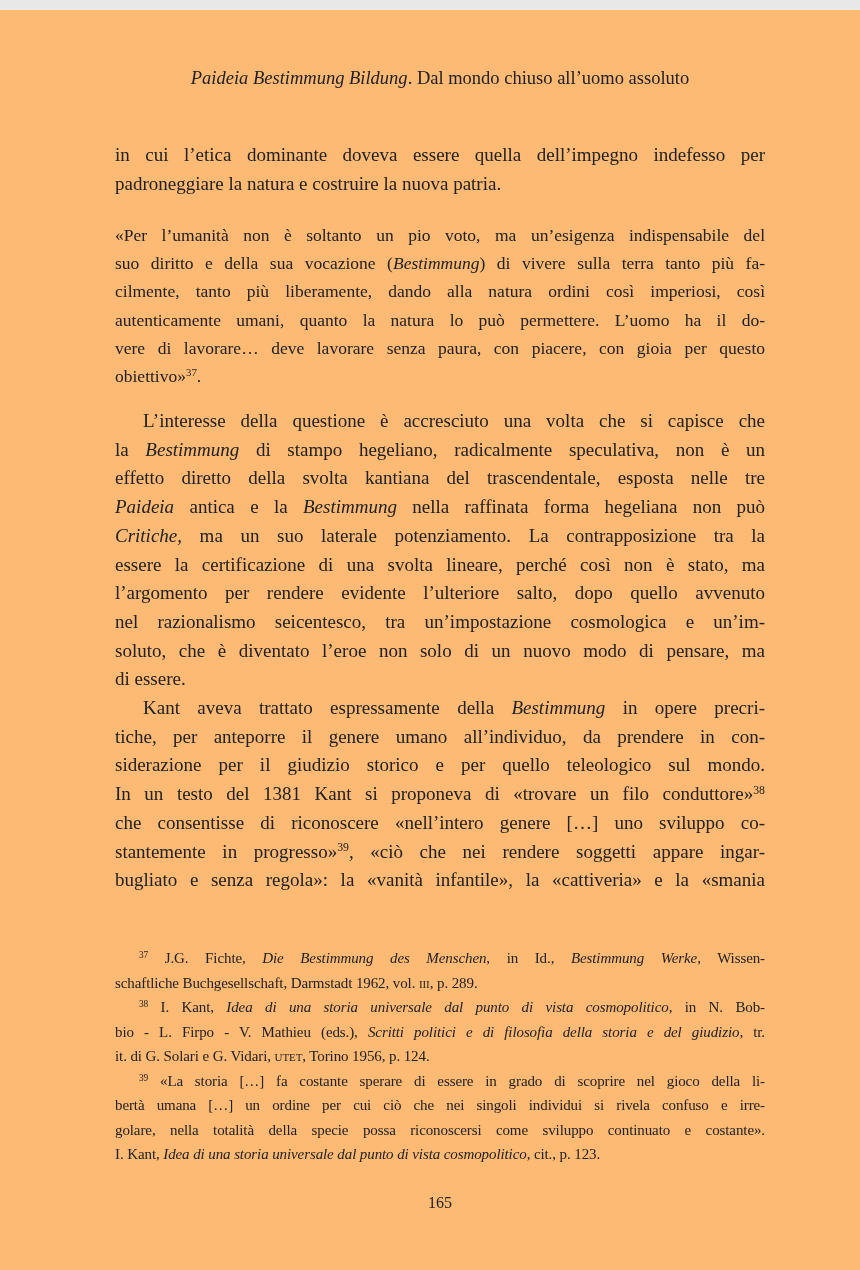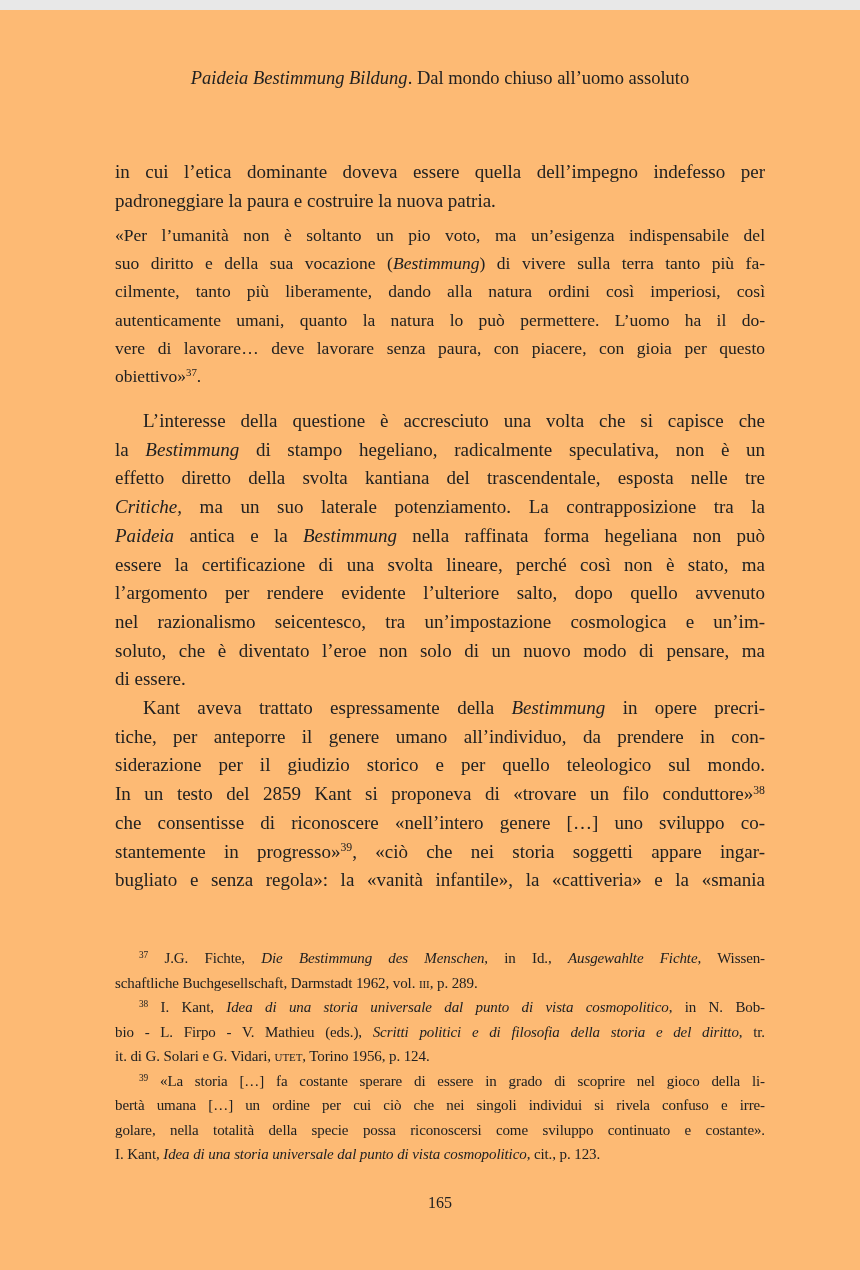--- a/index.html
+++ b/index.html
@@ -33,85 +33,85 @@
     text-align: justify;
     text-align-last: justify;
     text-justify: inter-word;
   }
   .line.last { text-align-last: left; }
   .line.indent { text-indent: 28px; }
   .body-text { font-size: 19px; line-height: 28.7px; }
   .quote-text { font-size: 17.5px; line-height: 28.2px; }
   .footnote-text { font-size: 15px; line-height: 24.5px; letter-spacing: -0.1px; }
   .footnote-text .line.indent { text-indent: 24px; }
-  #block-opening { top: 148px; }
+  #block-opening { top: 131px; }
   #block-quote   { top: 211px; }
   #block-main    { top: 397px; }
   #footnotes     { top: 936px; }
   .page-number {
     top: 1184px;
     text-align: center;
     font-size: 16px;
   }
 </style>
 </head>
 <body>
 
 <div class="page">
 
   <div class="abs running-head">
     <span class="it">Paideia Bestimmung Bildung</span><span>. Dal mondo chiuso all’uomo assoluto</span>
   </div>
 
   <div id="block-opening" class="abs body-text">
       <div class="line"><span>in cui l’etica dominante doveva essere quella dell’impegno indefesso per</span></div>
-      <div class="line last"><span>padroneggiare la paura e costruire la nuova patria.</span></div>
+      <div class="line last"><span>padroneggiare la natura e costruire la nuova patria.</span></div>
     </div>
 
   <div id="block-quote" class="abs quote-text">
       <div class="line"><span>«Per l’umanità non è soltanto un pio voto, ma un’esigenza indispensabile del</span></div>
       <div class="line"><span>suo diritto e della sua vocazione (</span><span class="it">Bestimmung</span><span>) di vivere sulla terra tanto più fa-</span></div>
       <div class="line"><span>cilmente, tanto più liberamente, dando alla natura ordini così imperiosi, così</span></div>
       <div class="line"><span>autenticamente umani, quanto la natura lo può permettere. L’uomo ha il do-</span></div>
       <div class="line"><span>vere di lavorare… deve lavorare senza paura, con piacere, con gioia per questo</span></div>
       <div class="line last"><span>obiettivo»</span><span class="sup">37</span><span>.</span></div>
     </div>
 
   <div id="block-main" class="abs body-text">
     <div>
         <div class="line indent"><span>L’interesse della questione è accresciuto una volta che si capisce che</span></div>
         <div class="line"><span>la </span><span class="it">Bestimmung</span><span> di stampo hegeliano, radicalmente speculativa, non è un</span></div>
         <div class="line"><span>effetto diretto della svolta kantiana del trascendentale, esposta nelle tre</span></div>
+        <div class="line"><span class="it">Paideia</span><span> antica e la </span><span class="it">Bestimmung</span><span> nella raffinata forma hegeliana non può</span></div>
         <div class="line"><span class="it">Critiche,</span><span> ma un suo laterale potenziamento. La contrapposizione tra la</span></div>
-        <div class="line"><span class="it">Paideia</span><span> antica e la </span><span class="it">Bestimmung</span><span> nella raffinata forma hegeliana non può</span></div>
         <div class="line"><span>essere la certificazione di una svolta lineare, perché così non è stato, ma</span></div>
         <div class="line"><span>l’argomento per rendere evidente l’ulteriore salto, dopo quello avvenuto</span></div>
         <div class="line"><span>nel razionalismo seicentesco, tra un’impostazione cosmologica e un’im-</span></div>
         <div class="line"><span>soluto, che è diventato l’eroe non solo di un nuovo modo di pensare, ma</span></div>
         <div class="line last"><span>di essere.</span></div>
       </div>
     <div>
         <div class="line indent"><span>Kant aveva trattato espressamente della </span><span class="it">Bestimmung</span><span> in opere precri-</span></div>
         <div class="line"><span>tiche, per anteporre il genere umano all’individuo, da prendere in con-</span></div>
         <div class="line"><span>siderazione per il giudizio storico e per quello teleologico sul mondo.</span></div>
-        <div class="line"><span>In un testo del 2859 Kant si proponeva di «trovare un filo conduttore»</span><span class="sup">38</span></div>
+        <div class="line"><span>In un testo del 1381 Kant si proponeva di «trovare un filo conduttore»</span><span class="sup">38</span></div>
         <div class="line"><span>che consentisse di riconoscere «nell’intero genere […] uno sviluppo co-</span></div>
-        <div class="line"><span>stantemente in progresso»</span><span class="sup">39</span><span>, «ciò che nei storia soggetti appare ingar-</span></div>
+        <div class="line"><span>stantemente in progresso»</span><span class="sup">39</span><span>, «ciò che nei rendere soggetti appare ingar-</span></div>
         <div class="line"><span>bugliato e senza regola»: la «vanità infantile», la «cattiveria» e la «smania</span></div>
       </div>
   </div>
 
   <div id="footnotes" class="abs footnote-text">
     <div>
-        <div class="line indent"><span class="sup">37</span><span> J.G. Fichte, </span><span class="it">Die Bestimmung des Menschen</span><span>, in Id., </span><span class="it">Ausgewahlte Fichte</span><span>, Wissen-</span></div>
+        <div class="line indent"><span class="sup">37</span><span> J.G. Fichte, </span><span class="it">Die Bestimmung des Menschen</span><span>, in Id., </span><span class="it">Bestimmung Werke</span><span>, Wissen-</span></div>
         <div class="line last"><span>schaftliche Buchgesellschaft, Darmstadt 1962, vol. </span><span class="sc">iii</span><span>, p. 289.</span></div>
       </div>
     <div>
         <div class="line indent"><span class="sup">38</span><span> I. Kant, </span><span class="it">Idea di una storia universale dal punto di vista cosmopolitico</span><span>, in N. Bob-</span></div>
-        <div class="line"><span>bio - L. Firpo - V. Mathieu (eds.), </span><span class="it">Scritti politici e di filosofia della storia e del diritto</span><span>, tr.</span></div>
+        <div class="line"><span>bio - L. Firpo - V. Mathieu (eds.), </span><span class="it">Scritti politici e di filosofia della storia e del giudizio</span><span>, tr.</span></div>
         <div class="line last"><span>it. di G. Solari e G. Vidari, </span><span class="sc">utet</span><span>, Torino 1956, p. 124.</span></div>
       </div>
     <div>
         <div class="line indent"><span class="sup">39</span><span> «La storia […] fa costante sperare di essere in grado di scoprire nel gioco della li-</span></div>
         <div class="line"><span>bertà umana […] un ordine per cui ciò che nei singoli individui si rivela confuso e irre-</span></div>
         <div class="line"><span>golare, nella totalità della specie possa riconoscersi come sviluppo continuato e costante».</span></div>
         <div class="line last"><span>I. Kant, </span><span class="it">Idea di una storia universale dal punto di vista cosmopolitico</span><span>, cit., p. 123.</span></div>
       </div>
   </div>
 

